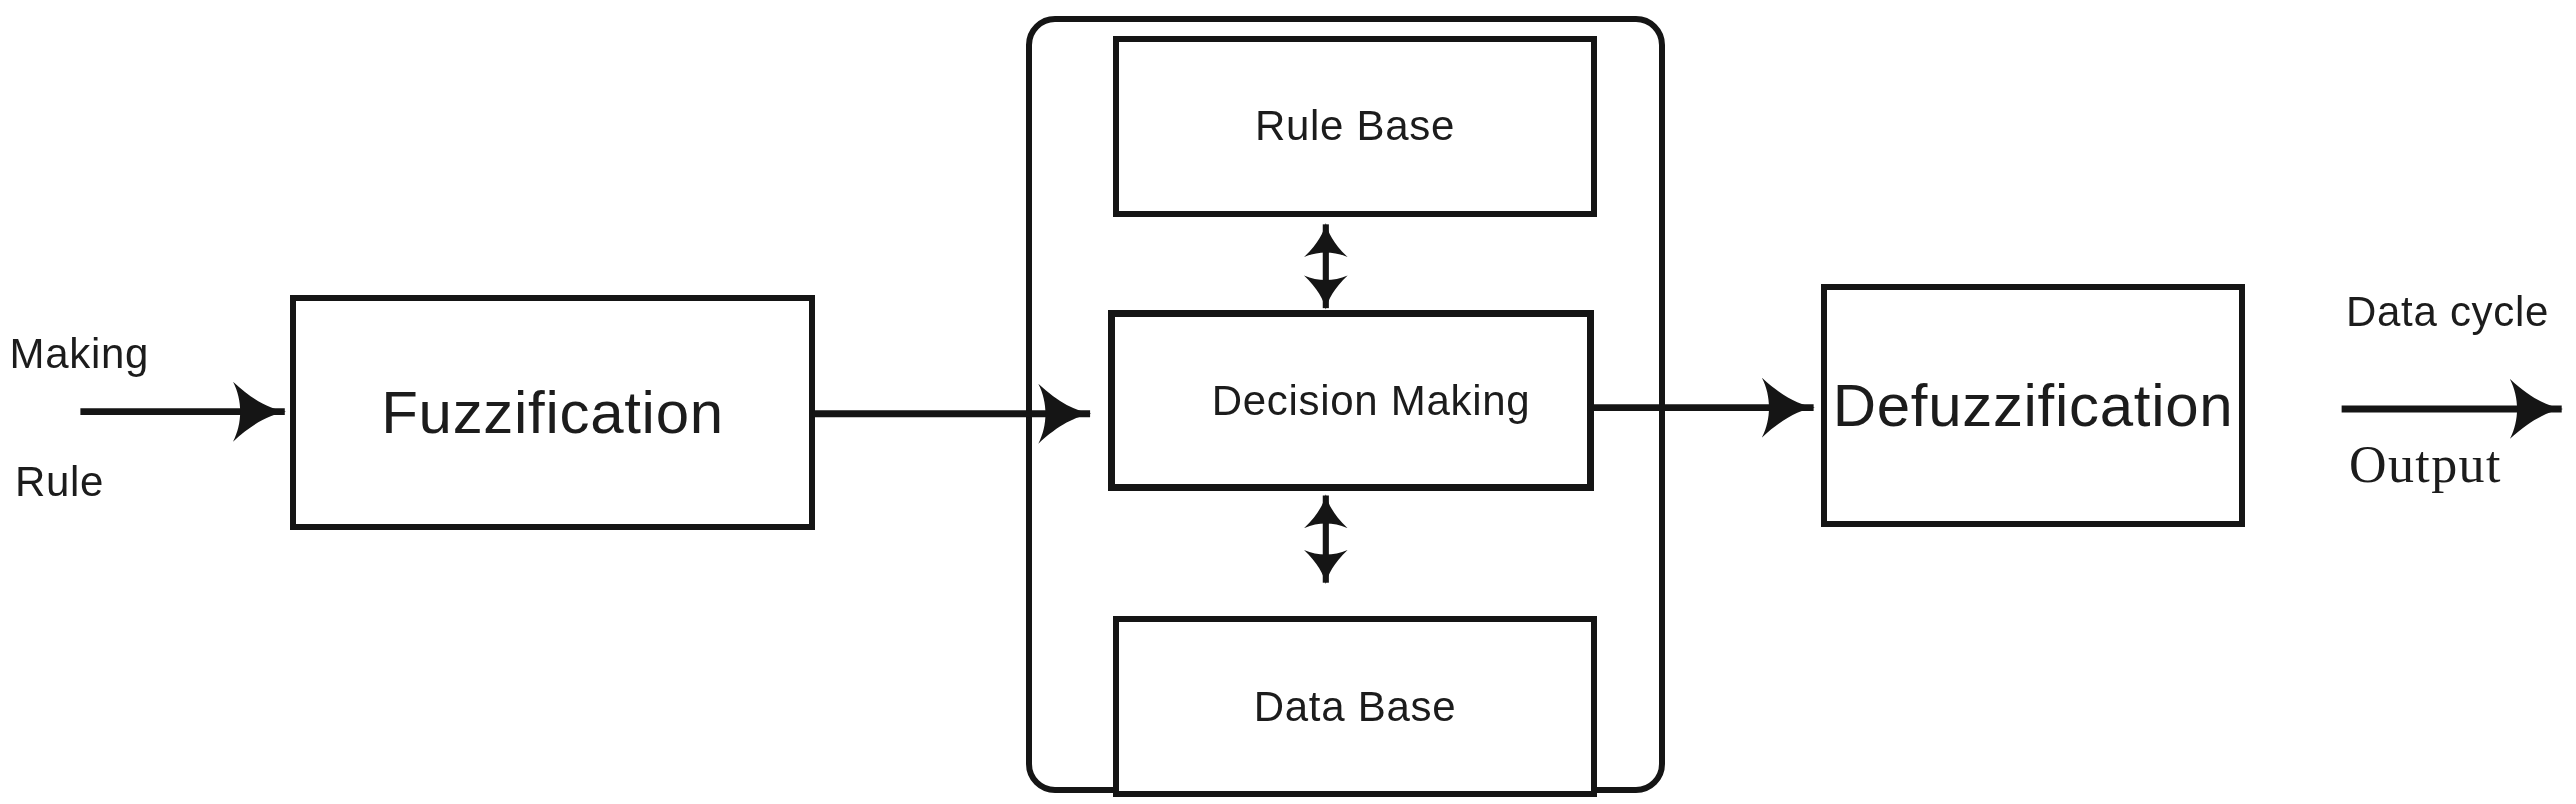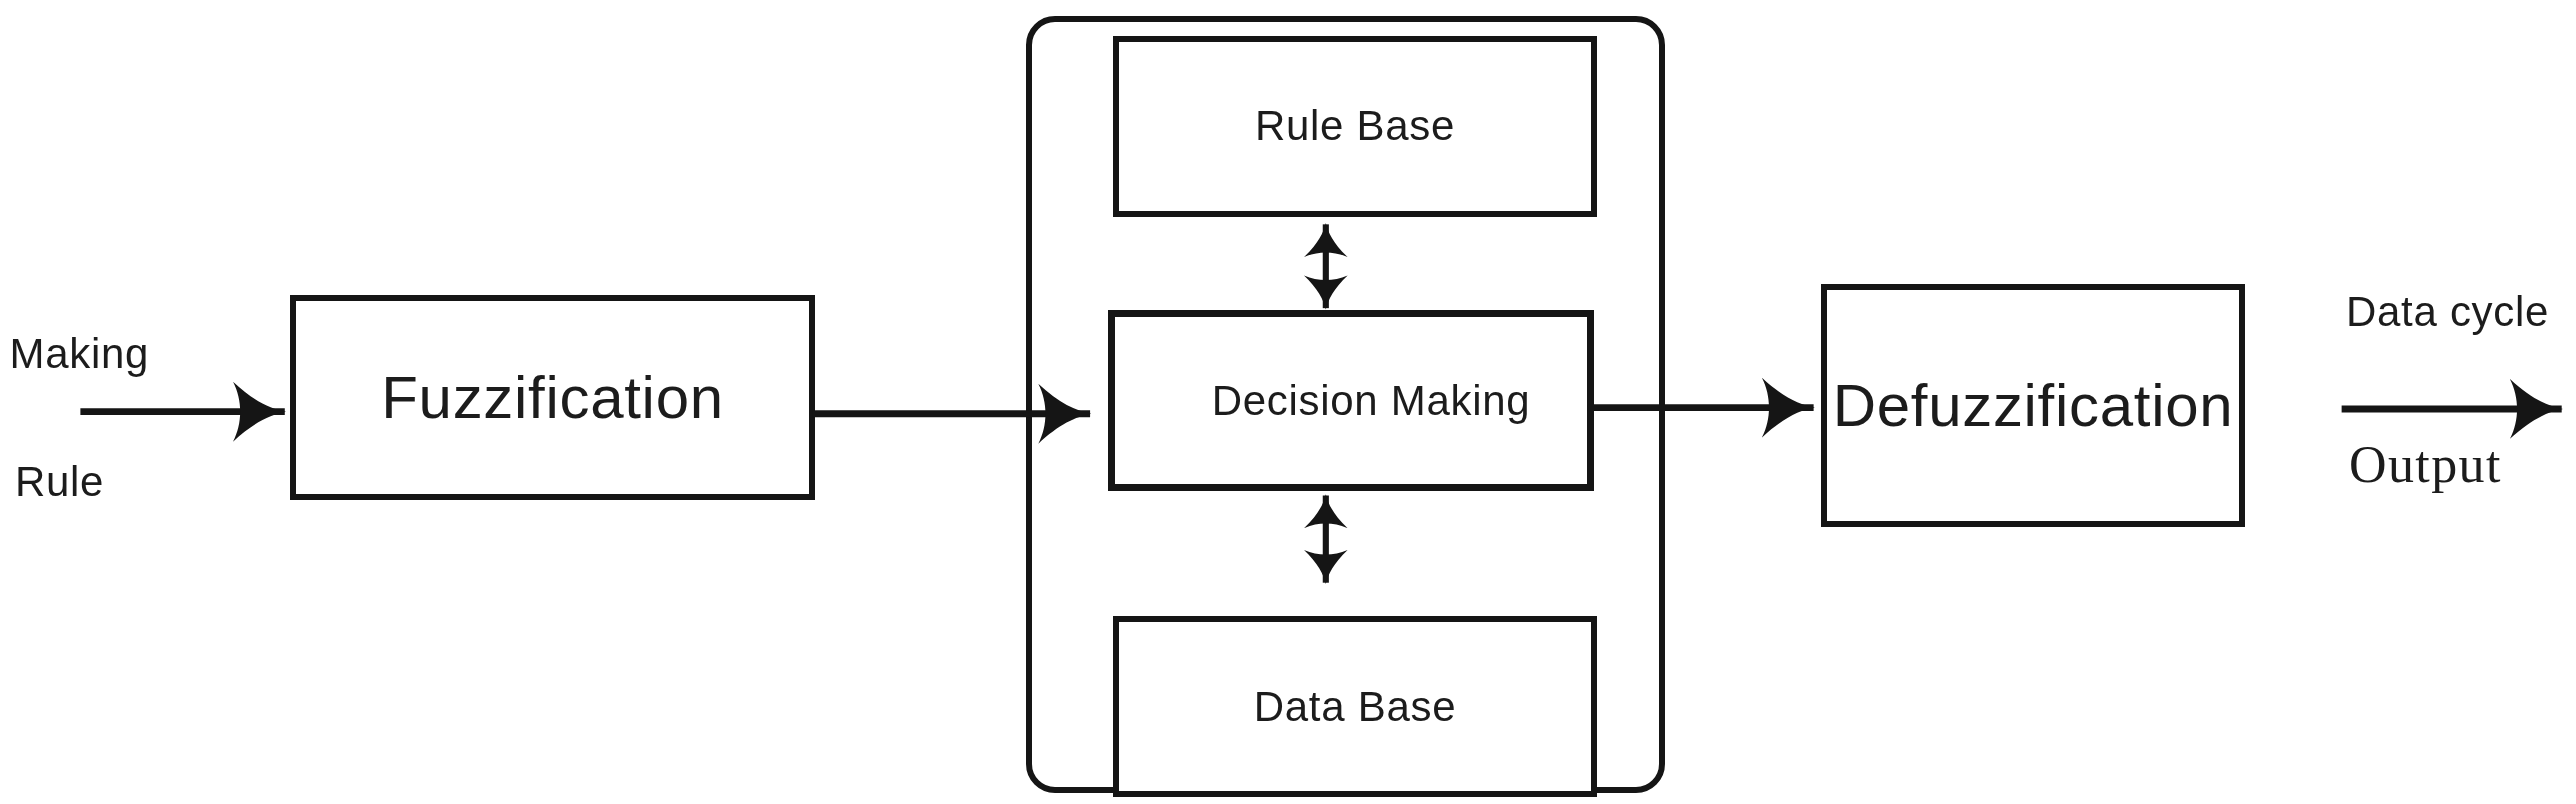--- a/index.html
+++ b/index.html
@@ -20,21 +20,21 @@
   .box{
     position:absolute;
     background:var(--bg);
     border:6.8px solid var(--stroke);
     display:flex;align-items:center;justify-content:center;
     text-align:center;
   }
   .box-label{font-size:42px;letter-spacing:0.7px;white-space:nowrap;}
   .box-label-lg{font-size:60px;letter-spacing:0.7px;white-space:nowrap;}
 
-  .fuzzification-box{left:290px;top:295px;width:525px;height:205px;}
+  .fuzzification-box{left:290px;top:295px;width:525px;height:235px;}
   .defuzzification-box{left:1821px;top:284px;width:424px;height:243px;}
 
   .kb-container{
     position:absolute;left:1020px;top:16.4px;width:639px;height:777px;
     border:6.1px solid var(--stroke);border-radius:29px;background:var(--bg);margin-left:6px;
   }
   .rule-base-box{left:81px;top:13.6px;width:484px;height:181px;}
   .decision-making-box{left:76px;top:288px;width:486px;height:181px;border-width:7.5px;padding-left:40px;}
   .data-base-box{left:81px;top:594px;width:484px;height:181px;}
 

